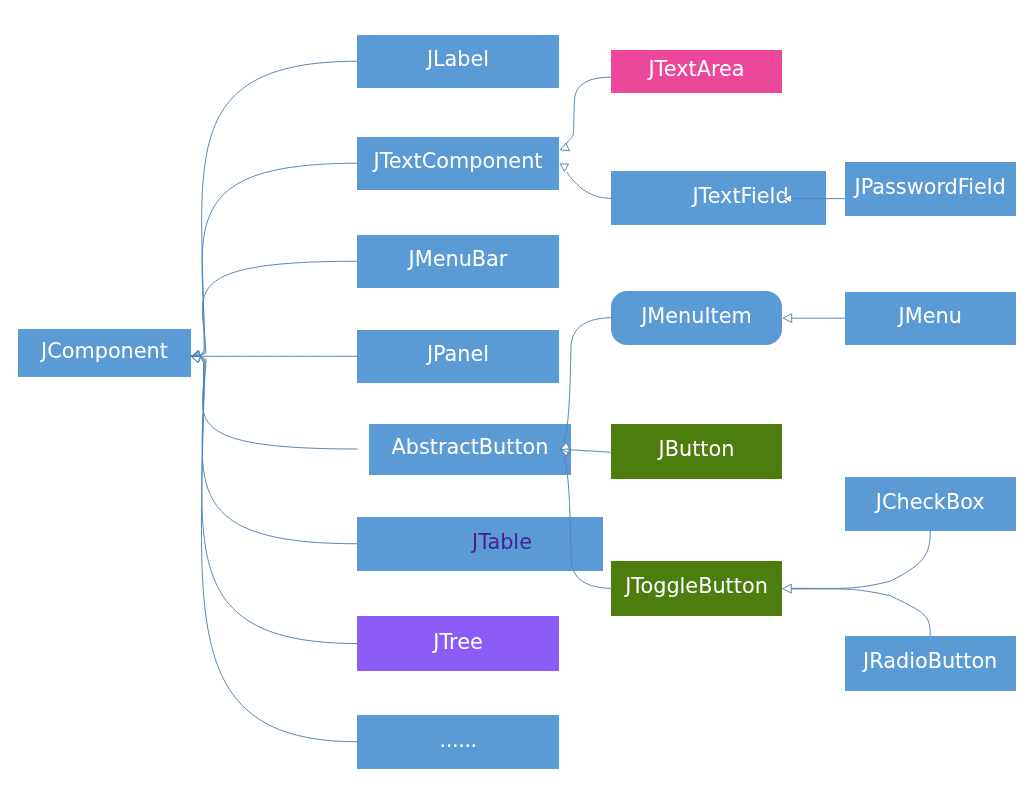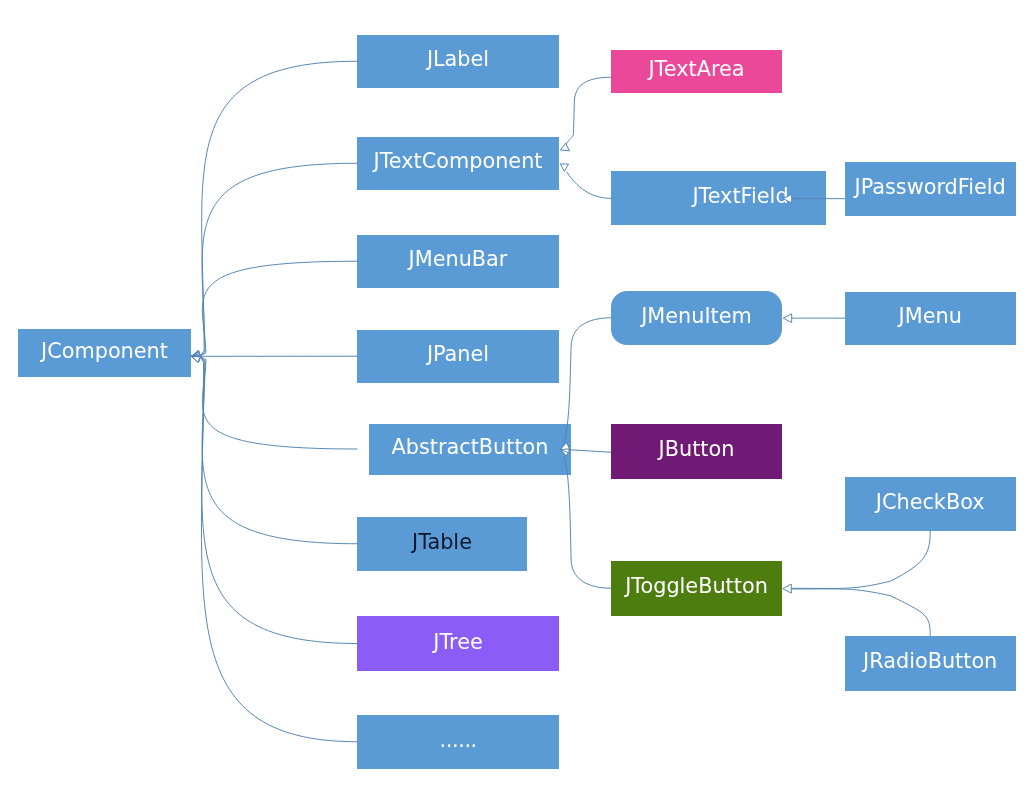--- a/index.html
+++ b/index.html
@@ -97,39 +97,39 @@
     </div>
     <div class="node" style="left: 357px; top: 234.5px; width: 202px; height: 53.5px; background: rgb(91, 155, 213); color: rgb(255, 255, 255);">
       <span class="node-label">JMenuBar</span>
     </div>
     <div class="node" style="left: 357px; top: 329.5px; width: 202px; height: 53.5px; background: rgb(91, 155, 213); color: rgb(255, 255, 255);">
       <span class="node-label">JPanel</span>
     </div>
     <div class="node" style="left: 357px; top: 423.5px; width: 202px; height: 51px; background: rgb(91, 155, 213); color: rgb(255, 255, 255); margin-left: 12px;">
       <span class="node-label">AbstractButton</span>
     </div>
-    <div class="node" style="left: 357px; top: 517px; width: 170px; height: 53.5px; background: rgb(91, 155, 213); color: #0f172a;">
+    <div class="node" style="left: 357px; top: 517px; width: 202px; height: 53.5px; background: rgb(91, 155, 213); color: #4c1d95; padding-left: 44px;">
       <span class="node-label">JTable</span>
     </div>
     <div class="node" style="left: 357px; top: 616px; width: 202px; height: 55px; background: #8b5cf6; color: rgb(255, 255, 255);">
       <span class="node-label">JTree</span>
     </div>
     <div class="node" style="left: 357px; top: 715px; width: 202px; height: 53.5px; background: rgb(91, 155, 213); color: rgb(255, 255, 255);">
       <span class="node-label dots">......</span>
     </div>
     <div class="node" style="left: 611px; top: 49.5px; width: 171px; height: 43px; background: #ec4899; color: rgb(255, 255, 255);">
       <span class="node-label">JTextArea</span>
     </div>
     <div class="node" style="left: 611px; top: 171px; width: 171px; height: 53.5px; background: rgb(91, 155, 213); color: rgb(255, 255, 255); padding-left: 44px;">
       <span class="node-label">JTextField</span>
     </div>
     <div class="node" style="left: 611px; top: 291px; width: 171px; height: 53.5px; background: rgb(91, 155, 213); color: rgb(255, 255, 255); border-radius: 16px;">
       <span class="node-label">JMenuItem</span>
     </div>
-    <div class="node" style="left: 611px; top: 423.5px; width: 171px; height: 55.5px; background: #701a75; color: rgb(255, 255, 255);">
+    <div class="node" style="left: 611px; top: 423.5px; width: 171px; height: 55.5px; background: #4d7c0f; color: rgb(255, 255, 255);">
       <span class="node-label">JButton</span>
     </div>
     <div class="node" style="left: 611px; top: 560.5px; width: 171px; height: 55.5px; background: #4d7c0f; color: rgb(255, 255, 255);">
       <span class="node-label">JToggleButton</span>
     </div>
     <div class="node" style="left: 844.5px; top: 162px; width: 171.4px; height: 53.5px; background: rgb(91, 155, 213); color: rgb(255, 255, 255);">
       <span class="node-label">JPasswordField</span>
     </div>
     <div class="node" style="left: 844.5px; top: 291.5px; width: 171.4px; height: 53.5px; background: rgb(91, 155, 213); color: rgb(255, 255, 255);">
       <span class="node-label">JMenu</span>

